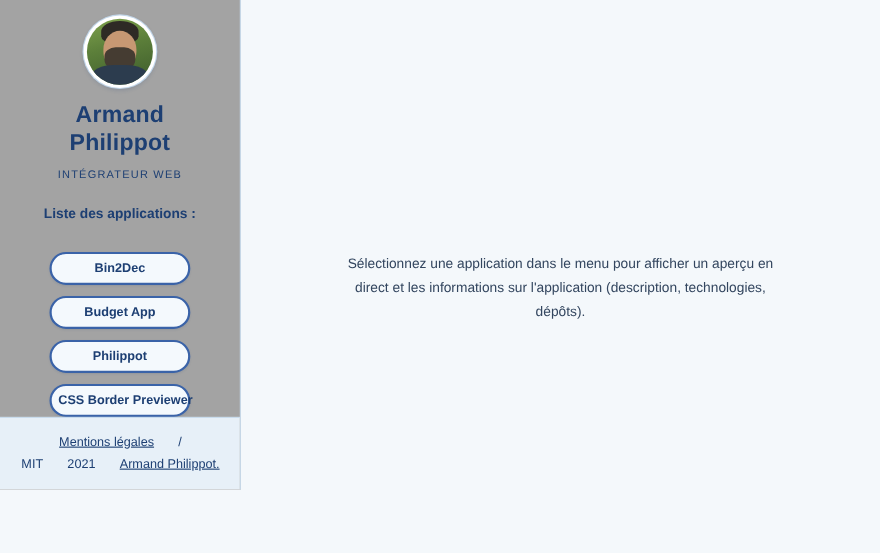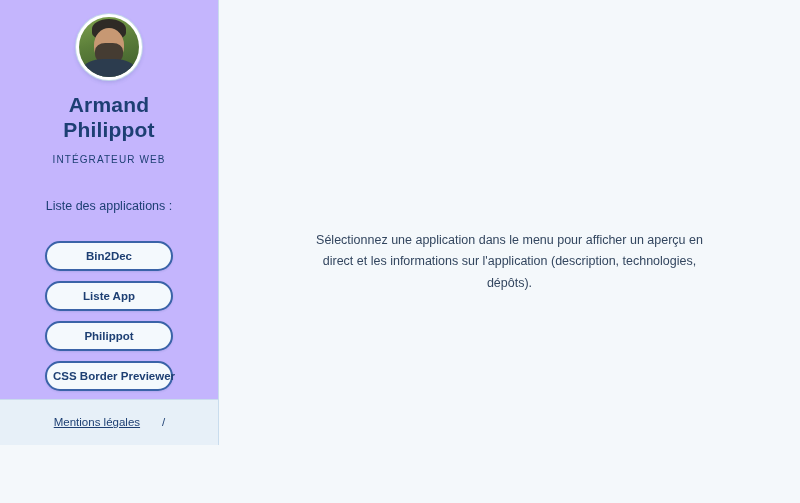--- a/index.html
+++ b/index.html
@@ -19,21 +19,21 @@
     width: 800px;
     height: 503px;
   }
 
   
   .sidebar {
     position: relative;
     width: 219px;
     min-width: 219px;
     height: 445px;
-    background: #c4b5fd;
+    background: #a3a3a3;
     border-right: 1px solid #c9dced;
     box-sizing: border-box;
     display: flex;
     flex-direction: column;
     align-items: center;
     overflow: hidden;
   }
   .avatar-wrap {
     margin-top: 14px;
     width: 66px;
@@ -104,23 +104,23 @@
     max-width: 150px;
   }
   .job-title {
     margin-top: 12px;
     font-size: 10px;
     letter-spacing: 1.1px;
     color: #1d3f73;
     text-align: center;
   }
   .list-label {
-    margin-top: 34px;
+    margin-top: 22px;
     font-size: 12.5px;
-    font-weight: normal;
+    font-weight: bold;
     color: #1d3f73;
     align-self: center;
   }
 
   .app-list {
     margin-top: 10px;
     list-style: none;
     padding: 18px;
     width: 100%;
     display: flex;
@@ -207,31 +207,36 @@
         <div class="body"></div>
       </div>
     </div>
 
     <div class="name">Armand Philippot</div>
     <div class="job-title">INTÉGRATEUR WEB</div>
     <div class="list-label">Liste des applications :</div>
 
     <ul class="app-list">
       <li class="app-btn">Bin2Dec</li>
-      <li class="app-btn">Liste App</li>
+      <li class="app-btn">Budget App</li>
       <li class="app-btn">Philippot</li>
       <li class="app-btn">CSS Border Previewer</li>
       <li class="app-btn">Color cycle</li>
     </ul>
 
     <div class="sidebar-footer">
       <div class="row">
         <a>Mentions légales</a>
         <span class="sep">/</span>
       </div>
+      <div class="row">
+        <span>MIT</span>
+        <span>2021</span>
+        <a>Armand Philippot.</a>
+      </div>
     </div>
 
   </aside>
 
   <main class="main">
     <p class="placeholder">Sélectionnez une application dans le menu pour afficher un aperçu en direct et les informations sur l'application (description, technologies, dépôts).</p>
   </main>
 
 </div>
 

